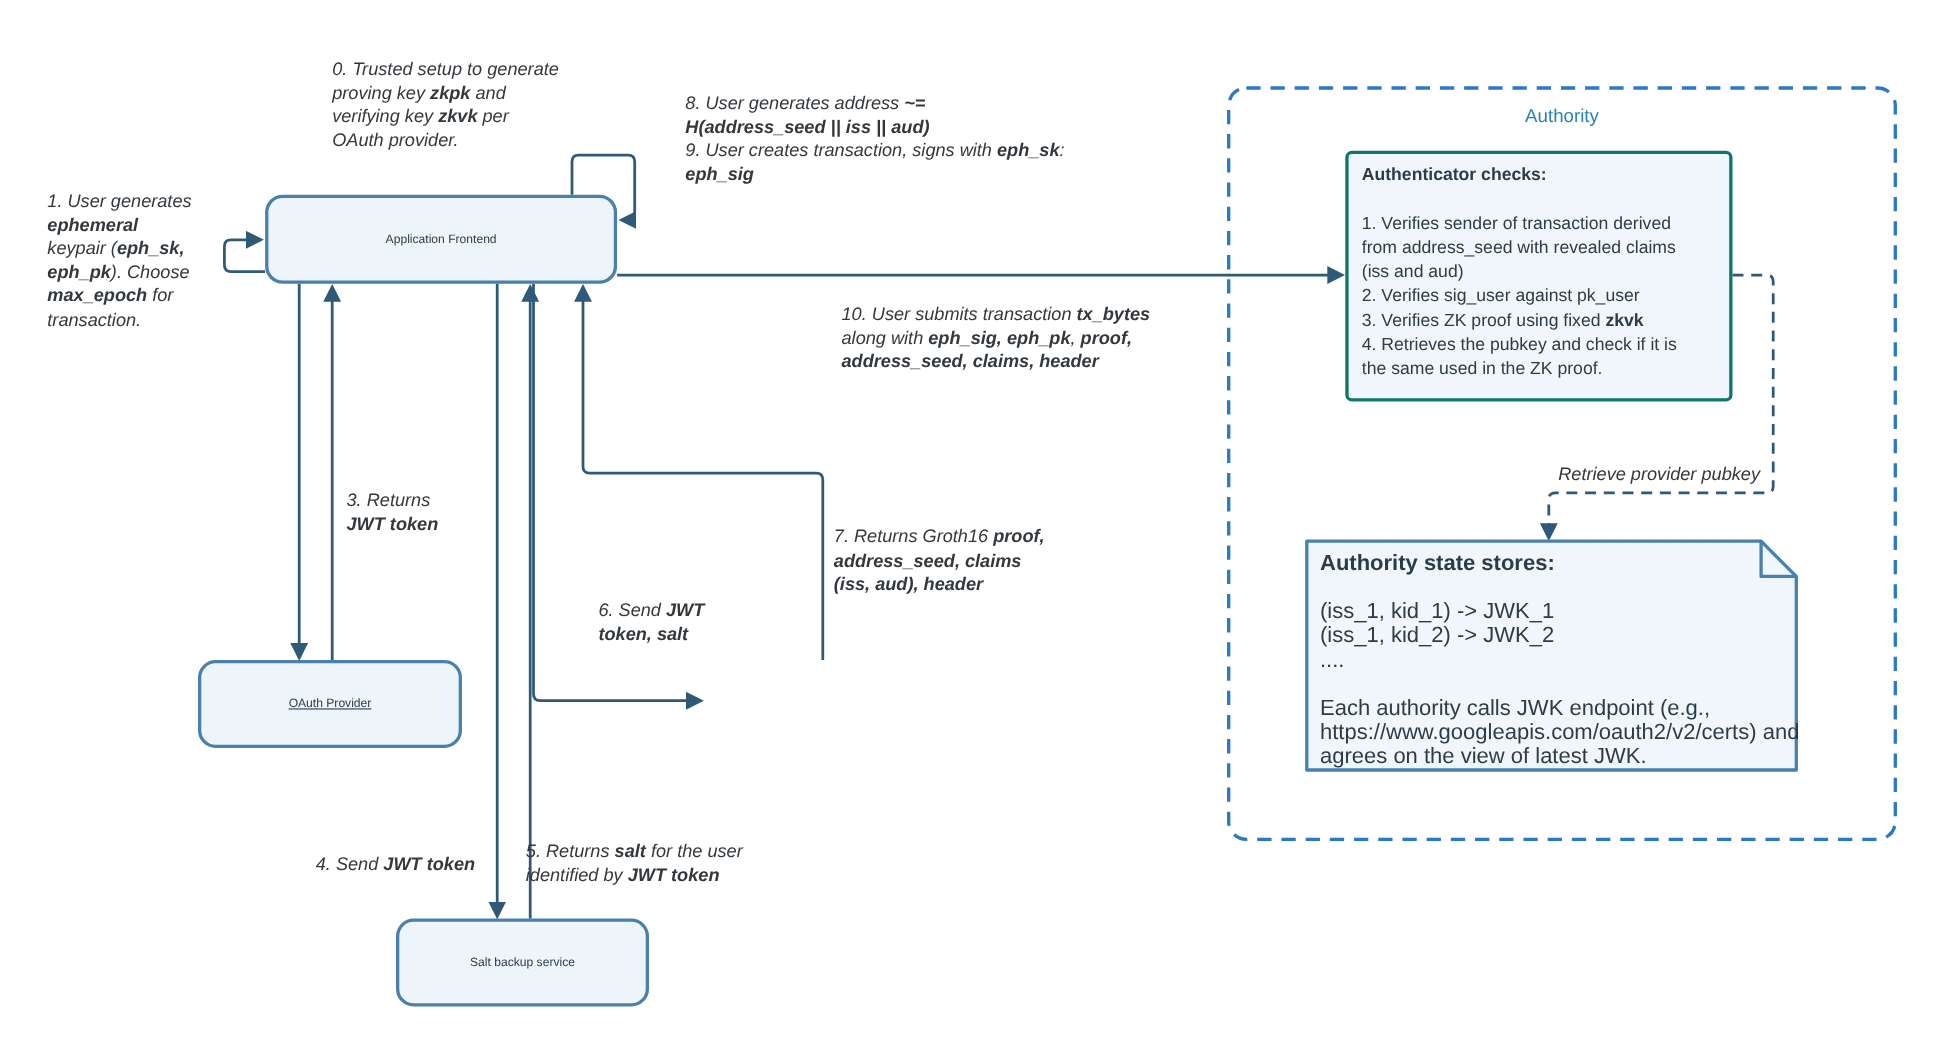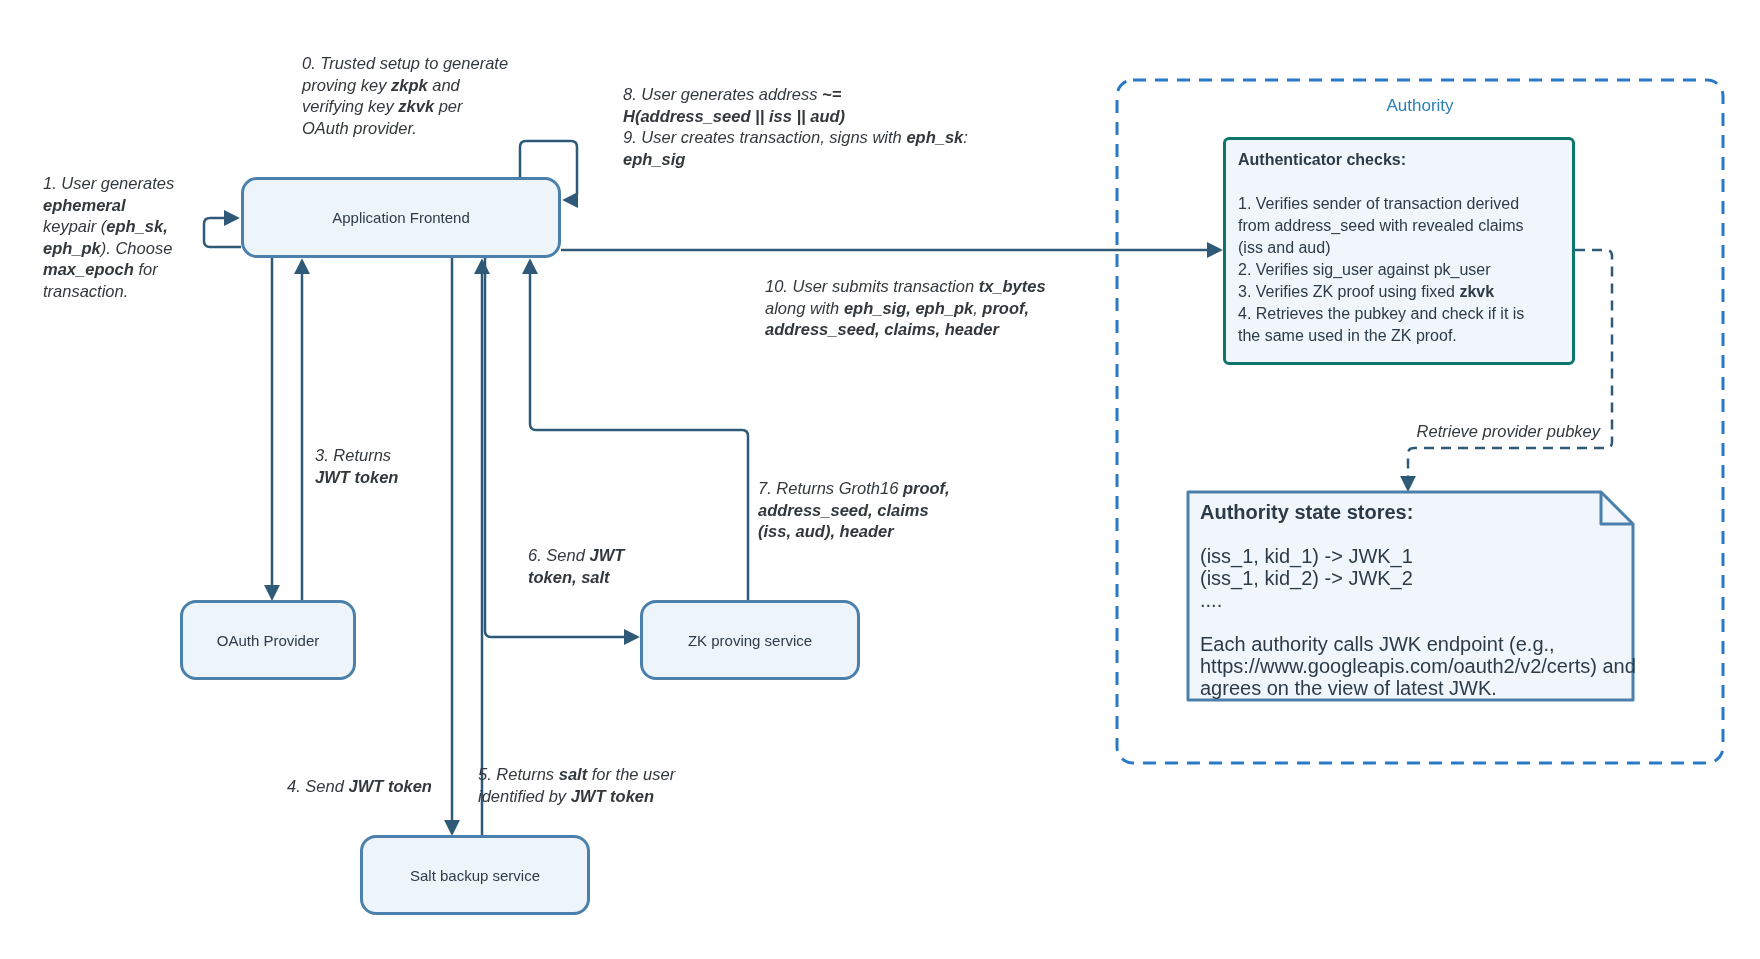--- a/index.html
+++ b/index.html
@@ -6,21 +6,21 @@
   body { background: #ffffff; }
   .canvas {
     position: relative; width: 1760px; height: 959px; background: #ffffff;
     font-family: "Liberation Sans", "DejaVu Sans", sans-serif; color: #33383d;
     overflow: hidden;
   }
   .edges { position: absolute; left: 0; top: 0; }
   .node {
     position: absolute; display: flex; align-items: center; justify-content: center;
     background: #edf5fb; border: 3px solid #4a80ab; border-radius: 16px;
-    font-size: 15px; color: #2d3b49; text-align: center;
+    font-size: 11px; color: #2d3b49; text-align: center;
   }
   .ann { position: absolute; font-size: 16.5px; line-height: 21.5px; white-space: nowrap; font-style: italic; }
   .ann.center { text-align: left; }
   .ann.right { text-align: right; }
   b { font-weight: 700; }
   .panel {
     position: absolute; background: #f0f6fb; border: 3px solid #0f766e; border-radius: 6px;
     padding: 9px 12px; font-size: 16px; line-height: 22px; white-space: nowrap; color: #2d3b49;
   }
   .note-text {
@@ -57,23 +57,22 @@
     </g>
 
     <g>
       <path d="M 1188 492 L 1601 492 L 1633 524 L 1633 700 L 1188 700 Z" fill="#f0f6fb" stroke="#4a80ab" stroke-width="3" stroke-linejoin="round"></path>
       <path d="M 1601 492 L 1601 524 L 1633 524" fill="none" stroke="#4a80ab" stroke-width="3" stroke-linejoin="round"></path>
     </g>
   </svg>
 
   <div class="node" style="left:241px; top:177px; width:320px; height:81px;">Application Frontend</div>
 
-  <div class="node" style="left:180px; top:600px; width:176px; height:80px;">OAuth Provider</div>
+  <div class="node" style="left:180px; top:600px; width:240px; height:80px;text-decoration:underline;">OAuth Provider</div>
 
-  <div class="node" style="left:640px; top:600px; width:220px; height:80px;">ZK proving service</div>
 
   <div class="node" style="left:360px; top:835px; width:230px; height:80px;">Salt backup service</div>
 
   <div class="authority-label" style="left:1117px; top:96px; width:606px;">Authority</div>
 
   <div class="panel" style="left:1223px; top:137px; width:352px; height:228px;"><b>Authenticator checks:</b><br><br>1. Verifies sender of transaction derived<br>from address_seed with revealed claims<br>(iss and aud)<br>2. Verifies sig_user against pk_user<br>3. Verifies ZK proof using fixed <b>zkvk</b><br>4. Retrieves the pubkey and check if it is<br>the same used in the ZK proof.</div>
 
   <div class="ann right" style="left:1390px; top:421px; width:210px;text-align:right;">Retrieve provider pubkey</div>
 
   <div class="note-text" style="left:1188px; top:492px; width:445px;"><b>Authority state stores:</b><br><br>(iss_1, kid_1) -&gt; JWK_1<br>(iss_1, kid_2) -&gt; JWK_2<br>....<br><br>Each authority calls JWK endpoint (e.g.,<br>https://www.googleapis.com/oauth2/v2/certs) and<br>agrees on the view of latest JWK.</div>
@@ -82,21 +81,21 @@
 
   <div class="ann" style="left:43px; top:173px;">1. User generates<br><b>ephemeral</b><br>keypair (<b>eph_sk,</b><br><b>eph_pk</b>). Choose<br><b>max_epoch</b> for<br>transaction.</div>
 
 
   <div class="ann" style="left:315px; top:417px;margin-top:28px;">3. Returns<br><b>JWT token</b></div>
 
   <div class="ann" style="left:287px; top:776px;">4. Send <b>JWT token</b></div>
 
   <div class="ann center" style="left:478px; top:764px; width:240px;">5. Returns <b>salt</b> for the user<br>identified by <b>JWT token</b></div>
 
-  <div class="ann" style="left:528px; top:545px;">6. Send <b>JWT</b><br><b>token, salt</b></div>
+  <div class="ann" style="left:544px; top:545px;">6. Send <b>JWT</b><br><b>token, salt</b></div>
 
   <div class="ann center" style="left:758px; top:478px; width:225px;">7. Returns Groth16 <b>proof,</b><br><b>address_seed, claims</b><br><b>(iss, aud), header</b></div>
 
   <div class="ann" style="left:623px; top:84px;">8. User generates address <b>~=</b><br><b>H(address_seed || iss || aud)</b><br>9. User creates transaction, signs with <b>eph_sk</b>:<br><b>eph_sig</b></div>
 
   <div class="ann" style="left:765px; top:276px;">10. User submits transaction <b>tx_bytes</b><br>along with <b>eph_sig, eph_pk</b>, <b>proof,</b><br><b>address_seed, claims, header</b></div>
 
 </div>
 
 </body></html>

